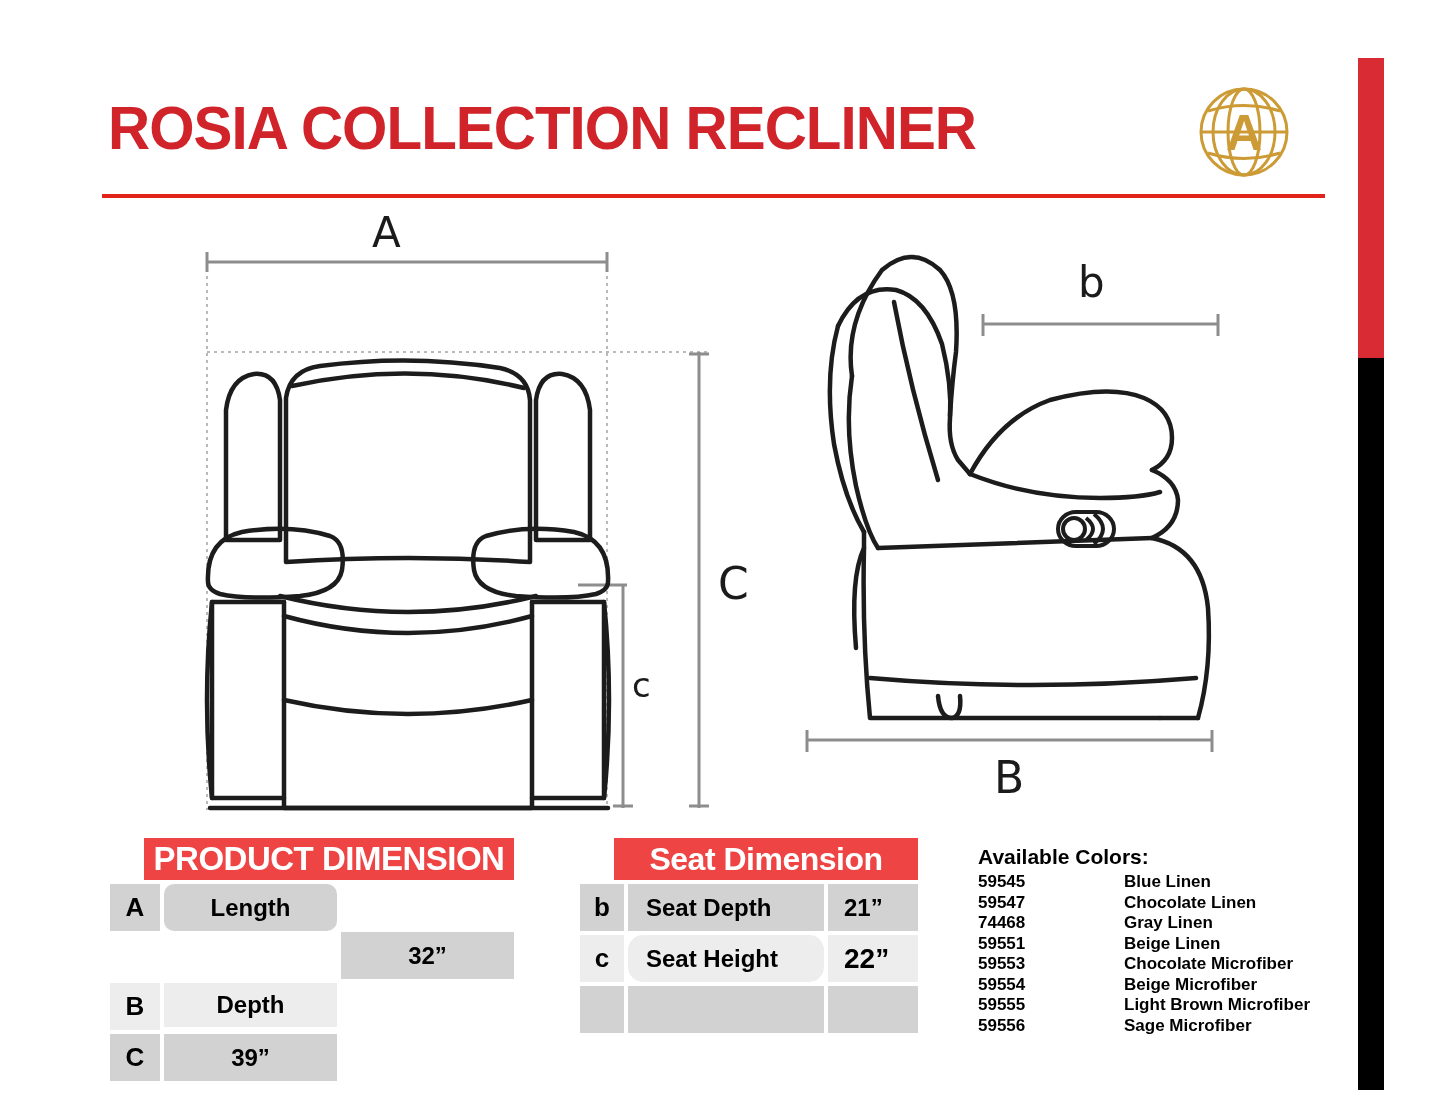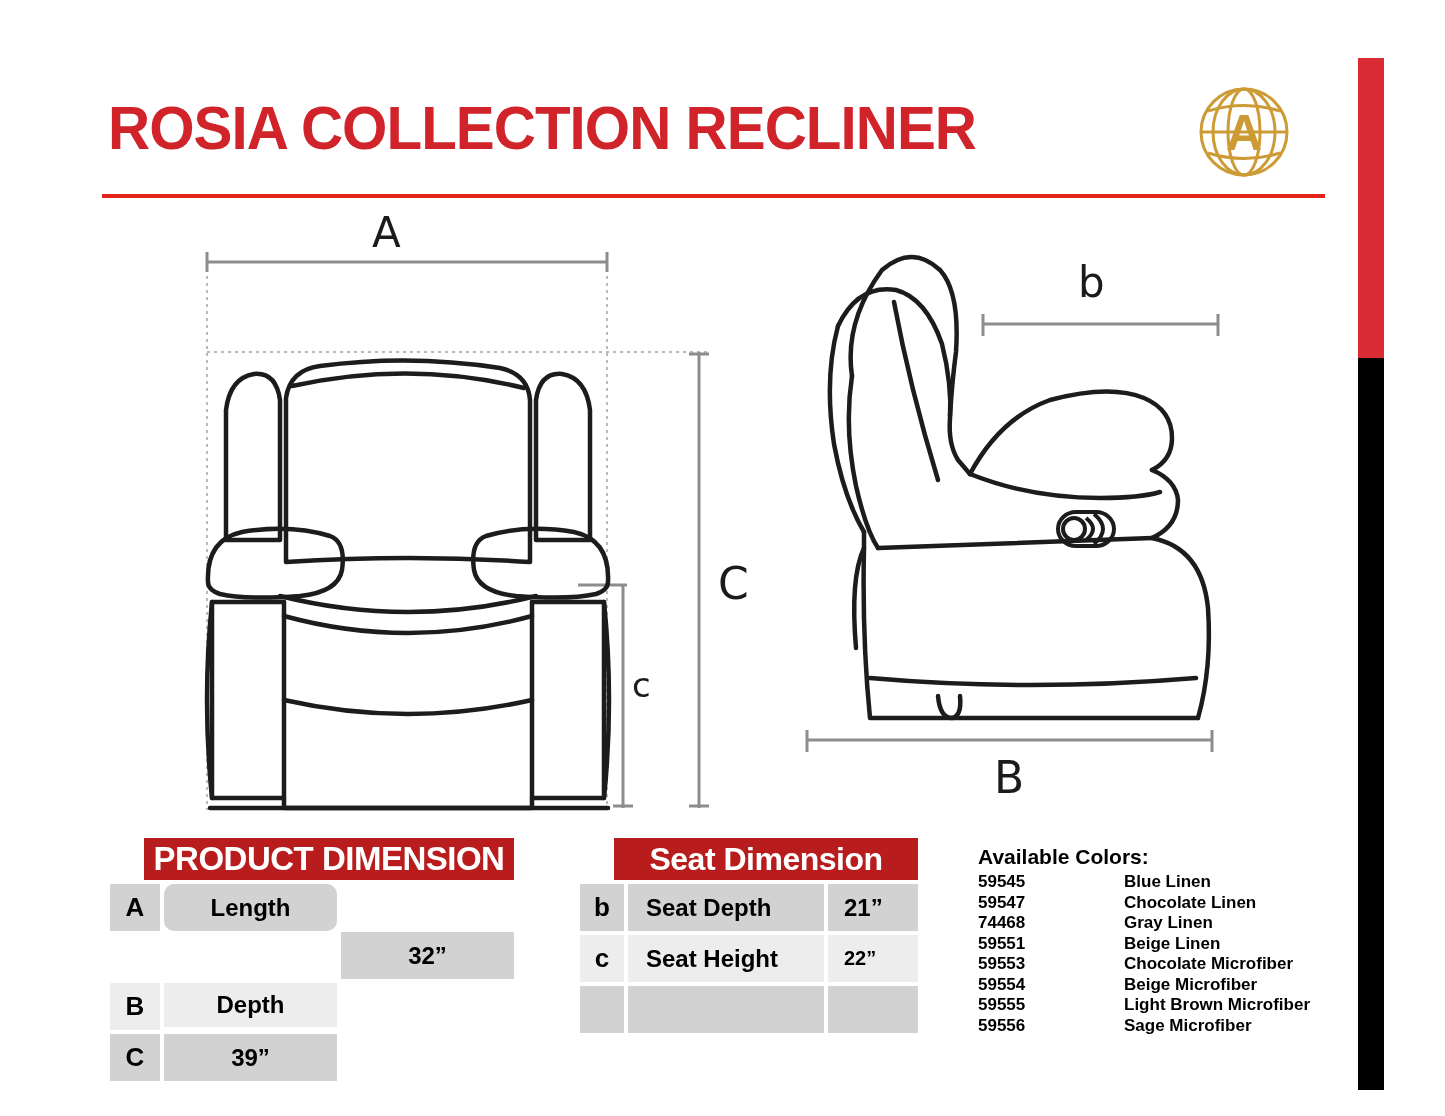--- a/index.html
+++ b/index.html
@@ -34,21 +34,21 @@
   
   .draw{position:absolute;}
   .dimlbl{
     position:absolute; color:#1b1b1b; font-weight:400;
     font-family:"DejaVu Sans",sans-serif; line-height:1;
   }
 
   
   .tbl{position:absolute;}
   .tbl-head{
-    background:#b91c1c; color:#ffffff; font-weight:bold;
+    background:#ef4444; color:#ffffff; font-weight:bold;
     text-align:right; display:flex; align-items:center; justify-content:center;margin-left:34px;
   }
   .trow{display:flex; gap:4px; margin-top:4px;}
   .cell{display:flex;align-items:center;}
   .cell.c-code{justify-content:center;font-weight:bold;}
   .cell.c-name{justify-content:center;font-weight:bold;}
   .cell.c-val{justify-content:center;font-weight:bold;}
   .shade-a{background:#d2d2d2;}
   .shade-b{background:#ededed;}
 
@@ -232,22 +232,22 @@
     <div class="tbl-head" style="height:42px;font-size:32px;letter-spacing:-.5px;">Seat Dimension</div>
 
     <div class="trow">
       <div class="cell c-code shade-a" style="width:44px;height:47px;font-size:26px;">b</div>
       <div class="cell shade-a" style="width:196px;height:47px;font-size:24px;font-weight:bold;padding-left:18px;box-sizing:border-box;">Seat Depth</div>
       <div class="cell shade-a" style="width:90px;height:47px;font-size:24px;font-weight:bold;padding-left:16px;box-sizing:border-box;">21”</div>
     </div>
 
     <div class="trow">
       <div class="cell c-code shade-b" style="width:44px;height:47px;font-size:26px;">c</div>
-      <div class="cell shade-b" style="width:196px;height:47px;font-size:24px;font-weight:bold;padding-left:18px;box-sizing:border-box;">Seat Height</div>
-      <div class="cell shade-b" style="width:90px;height:47px;font-size:20px;font-weight:bold;padding-left:16px;box-sizing:border-box;">22”</div>
+      <div class="cell shade-b" style="width:196px;height:47px;font-size:24px;font-weight:bold;padding-left:18px;box-sizing:border-box;border-radius:15px;">Seat Height</div>
+      <div class="cell shade-b" style="width:90px;height:47px;font-size:28px;font-weight:bold;padding-left:16px;box-sizing:border-box;">22”</div>
     </div>
 
     <div class="trow">
       <div class="cell c-code shade-a" style="width:44px;height:47px;font-size:26px;"></div>
       <div class="cell shade-a" style="width:196px;height:47px;"></div>
       <div class="cell shade-a" style="width:90px;height:47px;"></div>
     </div>
   </div>
 
   <div class="colors">

